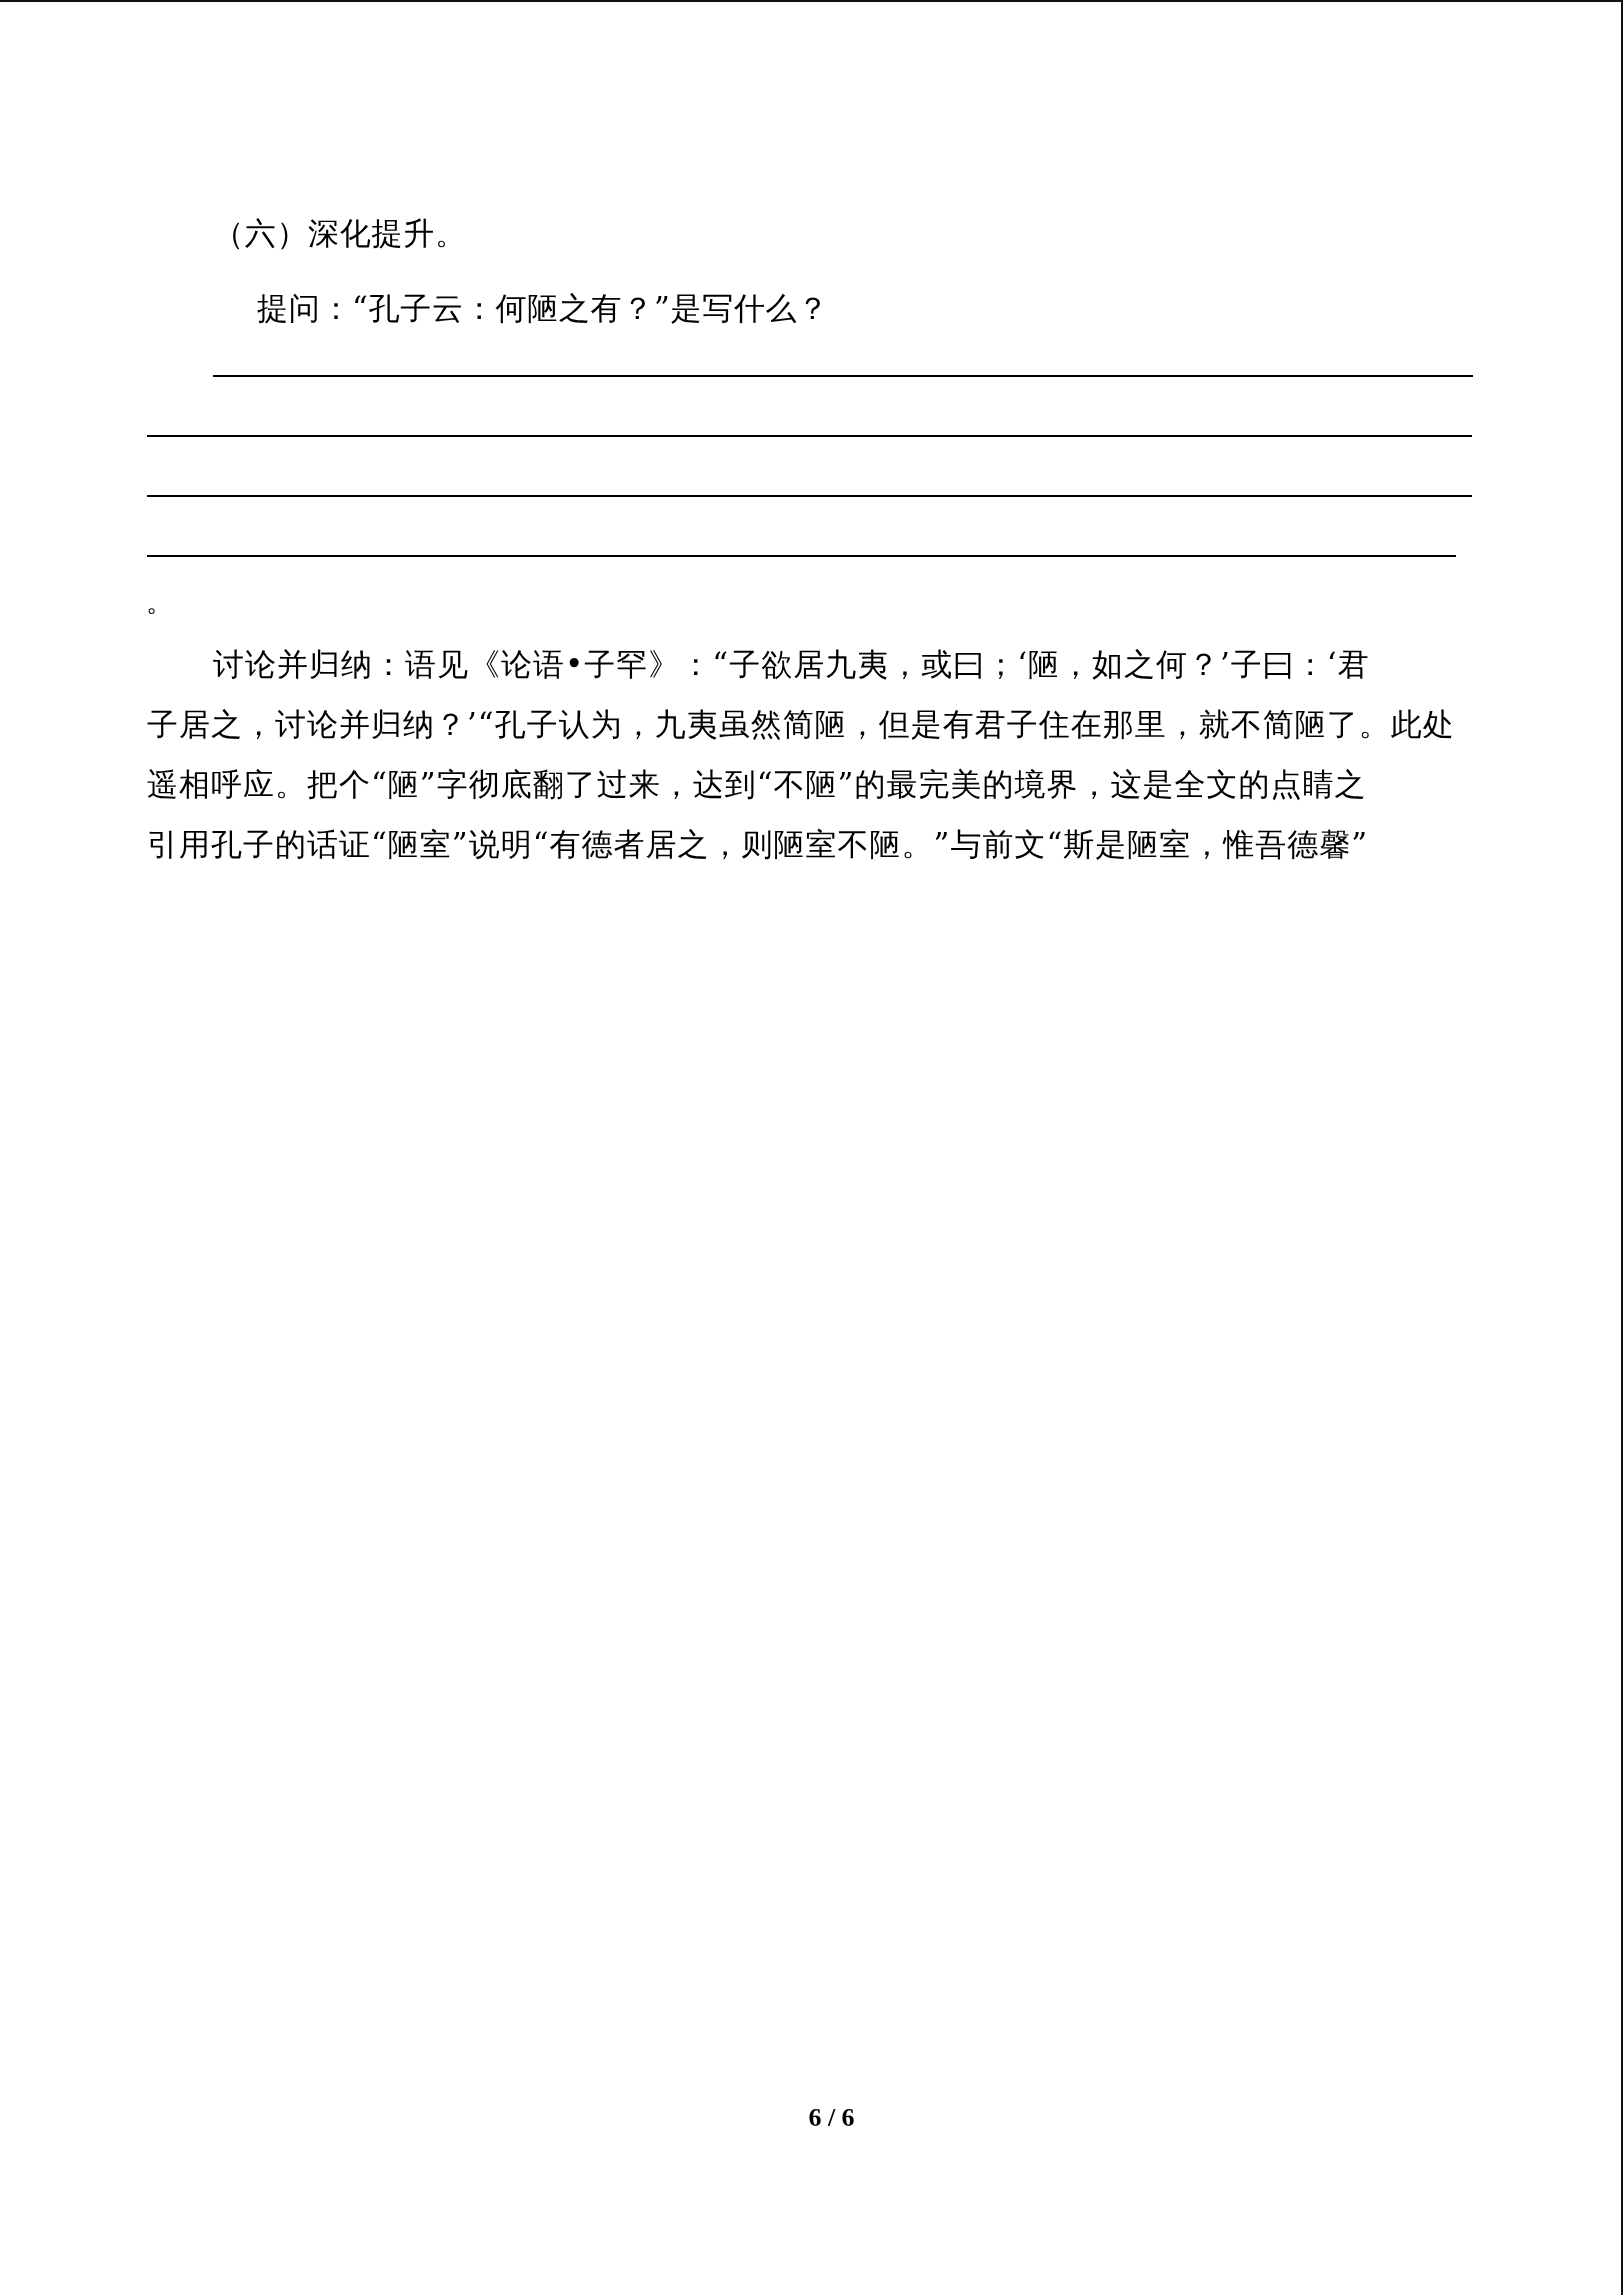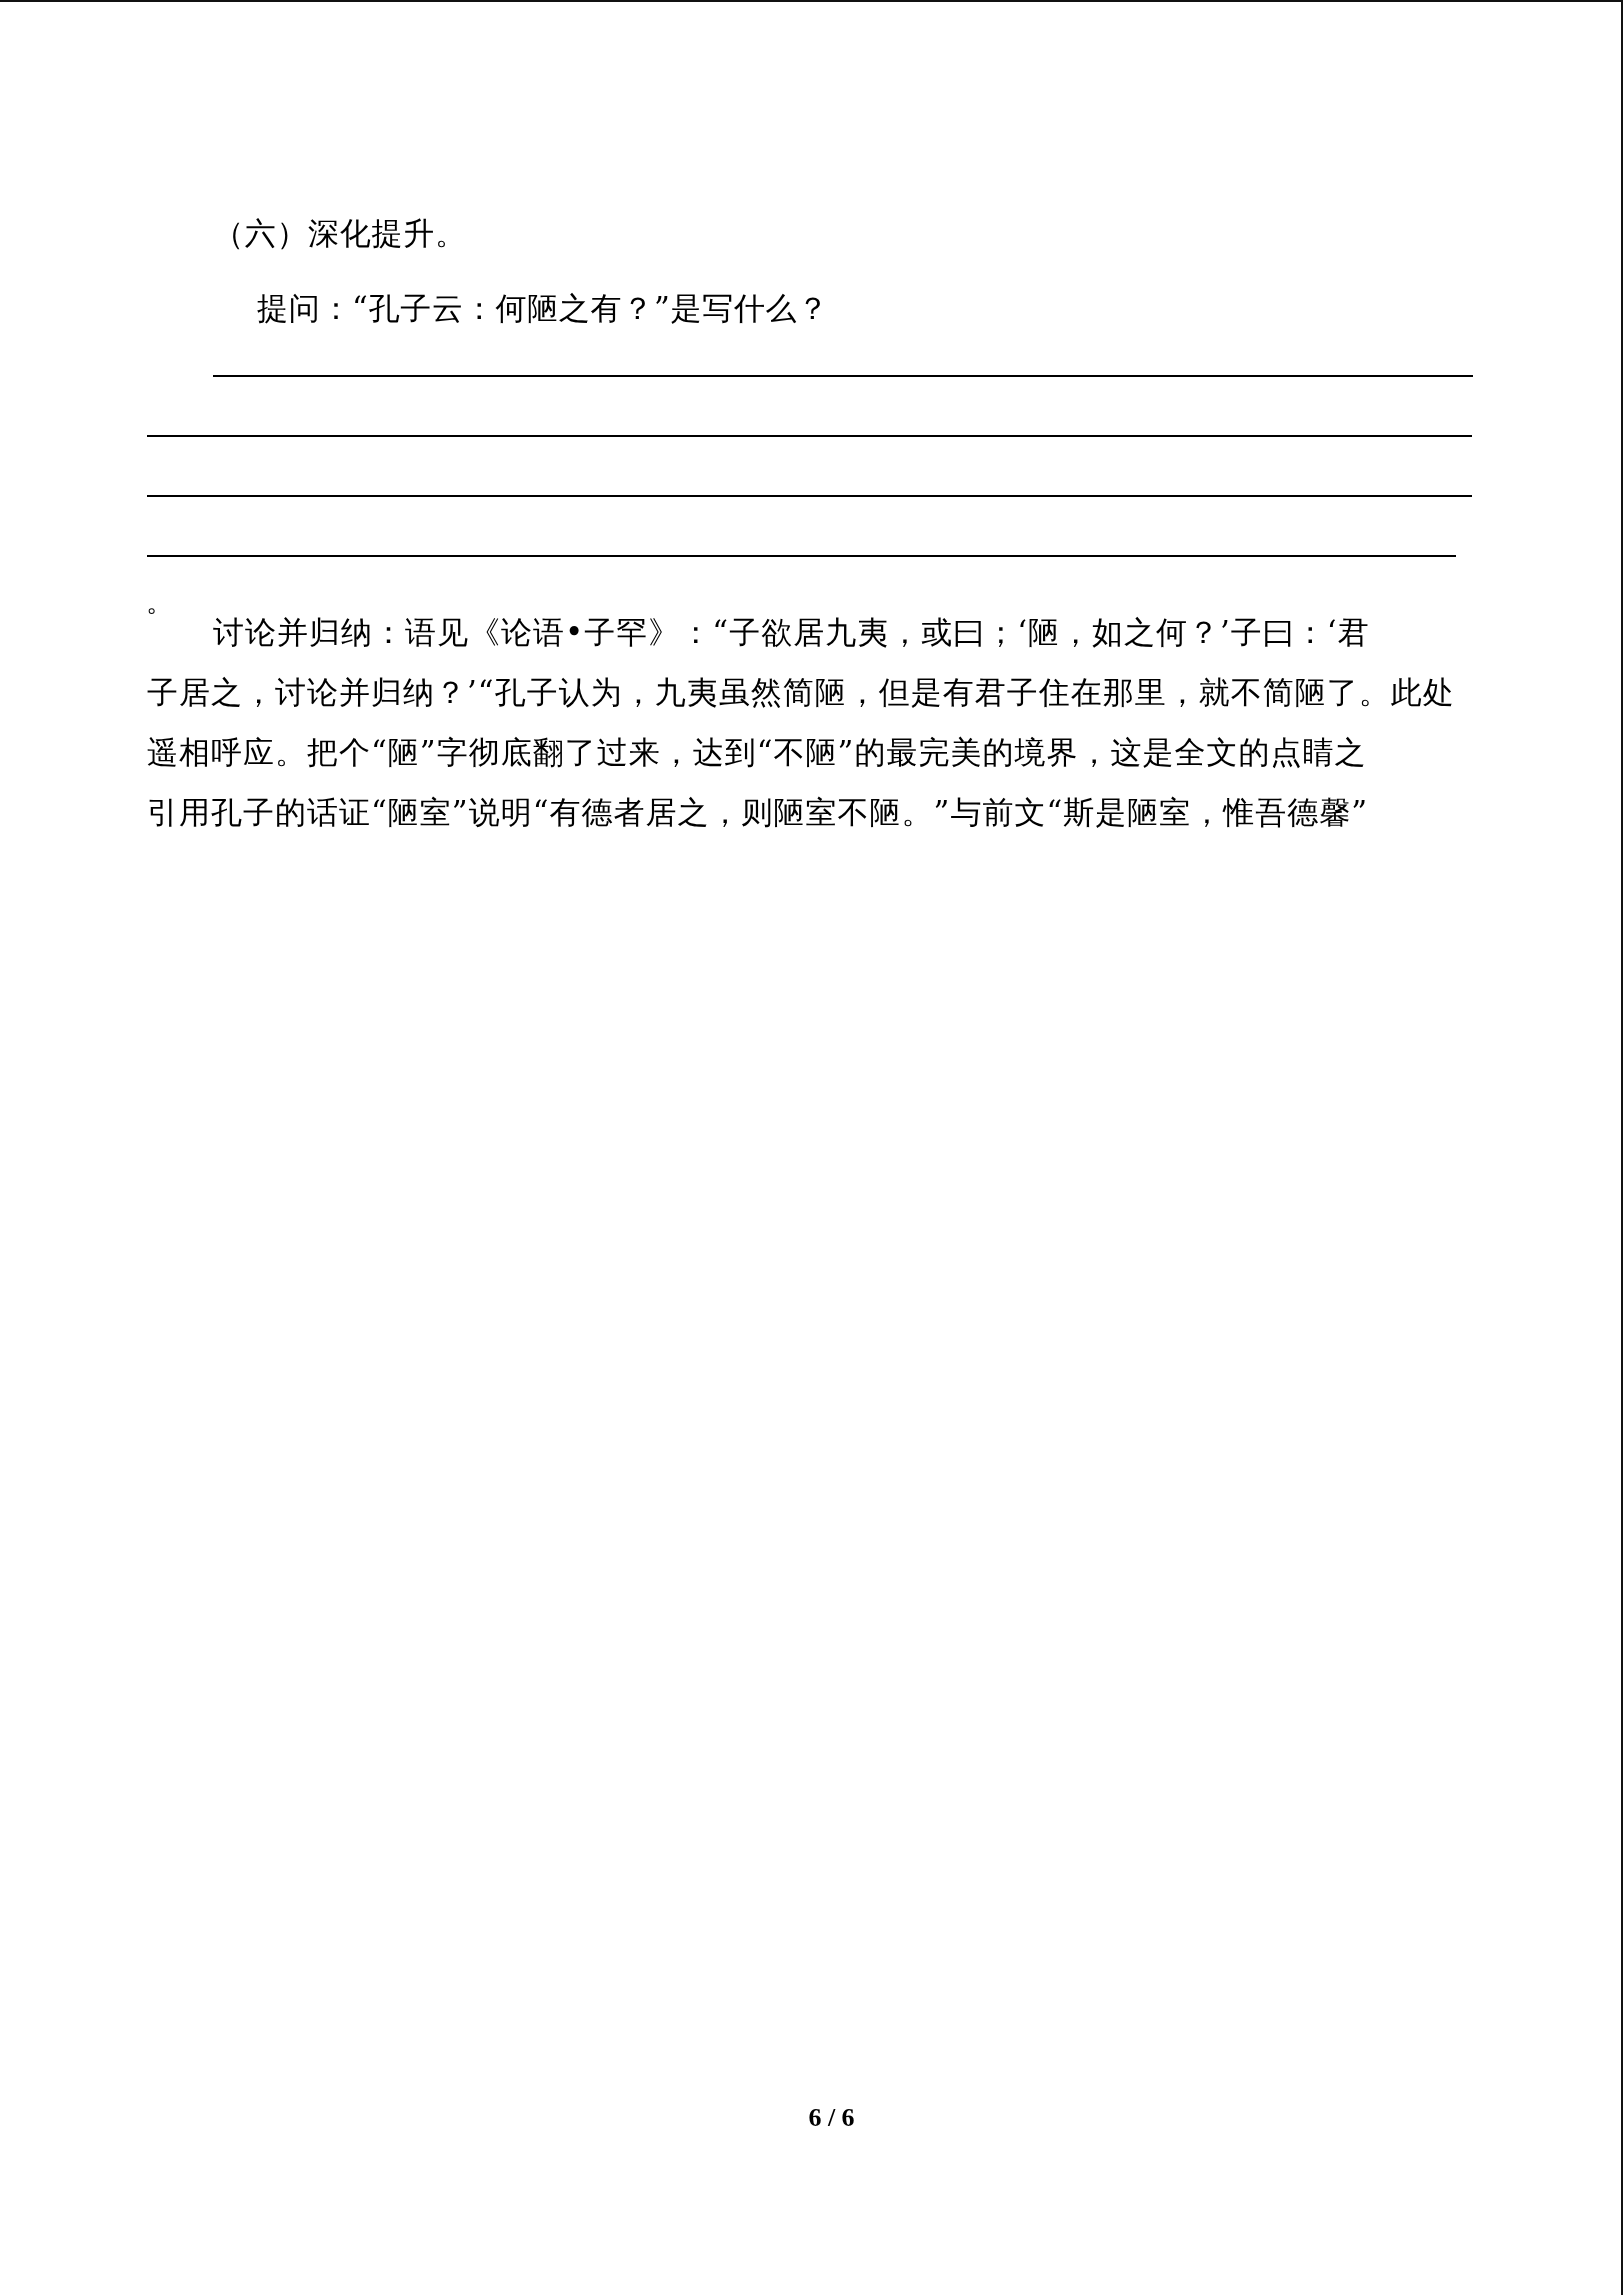--- a/index.html
+++ b/index.html
@@ -55,21 +55,21 @@
     .trailing-period {
       position: absolute;
       left: 146px;
       top: 585px;
       font-size: 27px;
       line-height: 34px;
     }
     .discussion {
       position: absolute;
       left: 147px;
-      top: 602px;
+      top: 634px;
       width: 1325px;
     }
     .discussion .para-line {
       display: block;
       font-size: 31px;
       line-height: 60px;
       height: 60px;
       white-space: nowrap;
       letter-spacing: 1px;
     }

